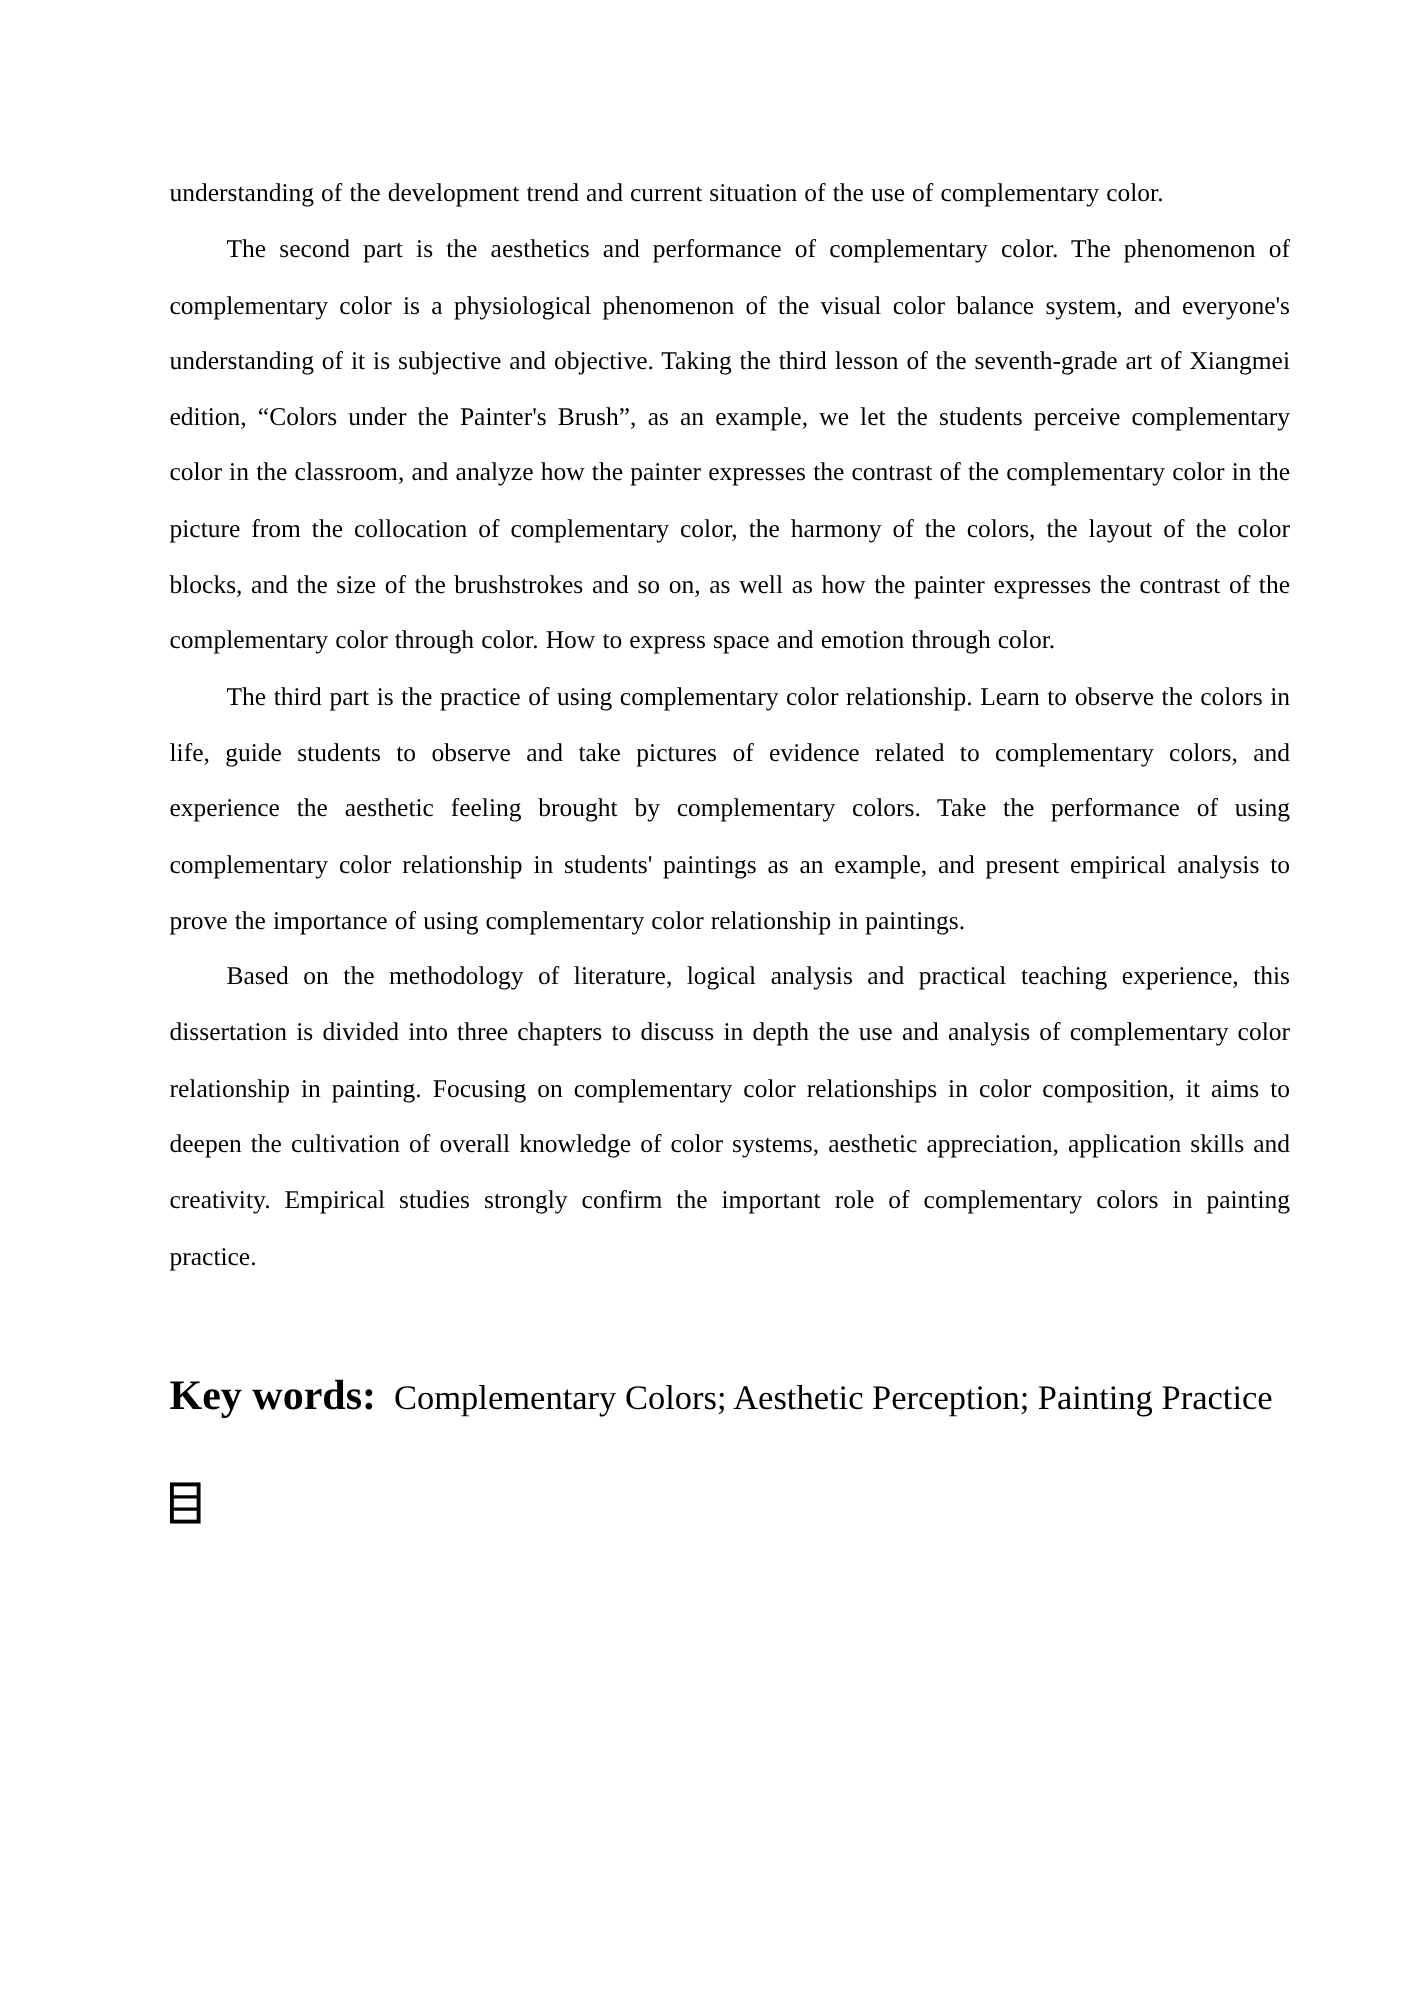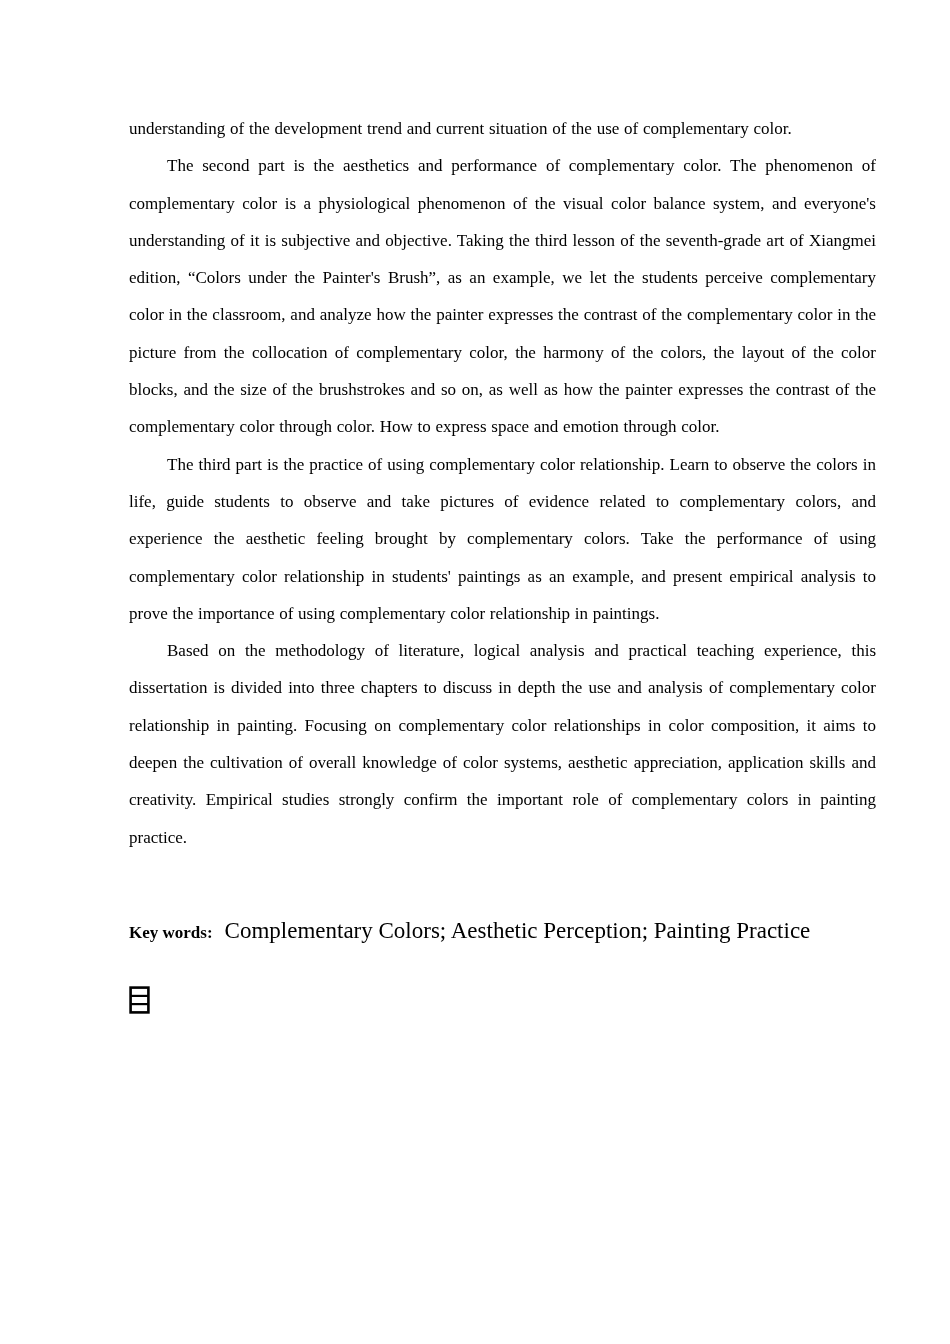--- a/index.html
+++ b/index.html
@@ -15,40 +15,39 @@
     background: #ffffff;
     color: #000000;
     font-family: "Liberation Serif", "DejaVu Serif", serif;
     overflow: hidden;
   }
   .content {
     position: absolute;
     left: 113px;
     top: 110px;
     width: 747px;
-    margin-left: 16px;
   }
   p.body-para {
     margin: 0;
     font-size: 17px;
     line-height: 37.3px;
     text-align: justify;
     text-justify: inter-word;
     word-spacing: 0.5px;
   }
   p.body-para.indent {
     text-indent: 38px;
   }
   .keywords {
     margin-top: 60px;
     line-height: 30px;
     white-space: nowrap;
   }
   .kw-label {
-    font-size: 17px;
+    font-size: 28px;
     font-weight: bold;
   }
   .kw-value {
     font-size: 23px;
     margin-left: 8px;
   }
   .toc-heading {
     margin-top: 38px;
     height: 28px;
   }

